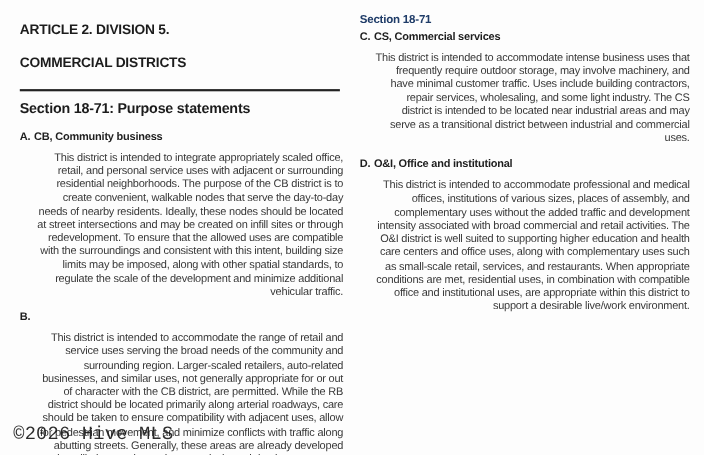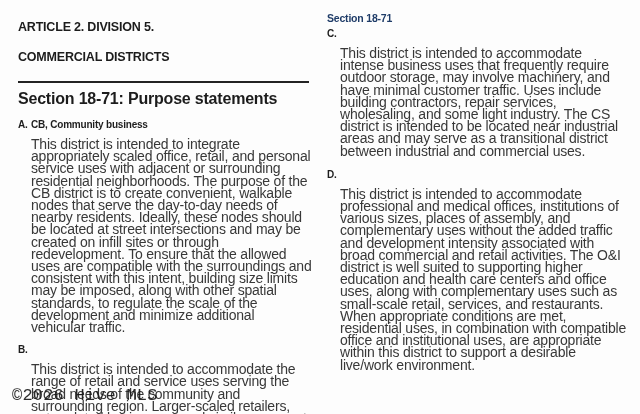--- a/index.html
+++ b/index.html
@@ -39,45 +39,45 @@
     margin: 0 0 15px 0;
     line-height: 15px;
   }
   .rule {
     border: none;
     border-top: 2px solid #232323;
     margin: 4px 0 9px 0;
     width: 291px;
   }
   .section-heading {
-    font-size: 16px;
+    font-size: 13px;
     font-weight: bold;
     color: #1c1c1c;
     letter-spacing: -0.2px;
     margin: 0 0 0 0;
     line-height: 14px;
   }
   .sub-heading {
     display: flex;
     font-size: 10px;
     font-weight: bold;
     color: #1e1e1e;
     letter-spacing: -0.2px;
     line-height: 12px;
   }
   .sub-letter {
     flex: 0 0 13px;
   }
   .sub-body {
     margin: 7px 0 0 13px;
-    font-size: 14px;
+    font-size: 10px;
     line-height: 12.2px;
     letter-spacing: -0.2px;
     color: #383838;
-    text-align: left;
+    text-align: right;
   }
   .mt-a { margin-top: 13px; }
   .mt-b { margin-top: 11px; }
   .mt-d { margin-top: 12px; }
   .right-page-ref {
     text-align: left;
     font-size: 10.5px;
     font-weight: bold;
     color: #1f3c68;
     letter-spacing: -0.2px;
@@ -122,27 +122,29 @@
         <div class="sub-body">This district is intended to accommodate the range of retail and service uses serving the broad needs of the community and surrounding region. Larger-scaled retailers, auto-related businesses, and similar uses, not generally appropriate for or out of character with the CB district, are permitted. While the RB district should be located primarily along arterial roadways, care should be taken to ensure compatibility with adjacent uses, allow for pedestrian movement, and minimize conflicts with traffic along abutting streets. Generally, these areas are already developed and are likely to undergo change only through business turnover, infill, or redevelopment.</div>
       </div>
     </div>
 
     <div class="col-right">
       <div class="right-page-ref">Section 18-71</div>
 
       <div class="subsection">
         <div class="sub-heading">
           <span class="sub-letter">C.</span>
+          <span class="sub-title">CS, Commercial services</span>
         </div>
         <div class="sub-body">This district is intended to accommodate intense business uses that frequently require outdoor storage, may involve machinery, and have minimal customer traffic. Uses include building contractors, repair services, wholesaling, and some light industry. The CS district is intended to be located near industrial areas and may serve as a transitional district between industrial and commercial uses.</div>
       </div>
 
       <div class="subsection mt-d">
         <div class="sub-heading">
           <span class="sub-letter">D.</span>
+          <span class="sub-title">O&amp;I, Office and institutional</span>
         </div>
         <div class="sub-body">This district is intended to accommodate professional and medical offices, institutions of various sizes, places of assembly, and complementary uses without the added traffic and development intensity associated with broad commercial and retail activities. The O&amp;I district is well suited to supporting higher education and health care centers and office uses, along with complementary uses such as small-scale retail, services, and restaurants. When appropriate conditions are met, residential uses, in combination with compatible office and institutional uses, are appropriate within this district to support a desirable live/work environment.</div>
       </div>
     </div>
 
   </div>
 
   <div class="watermark">©2026 Hive MLS</div>
 </div>
 

